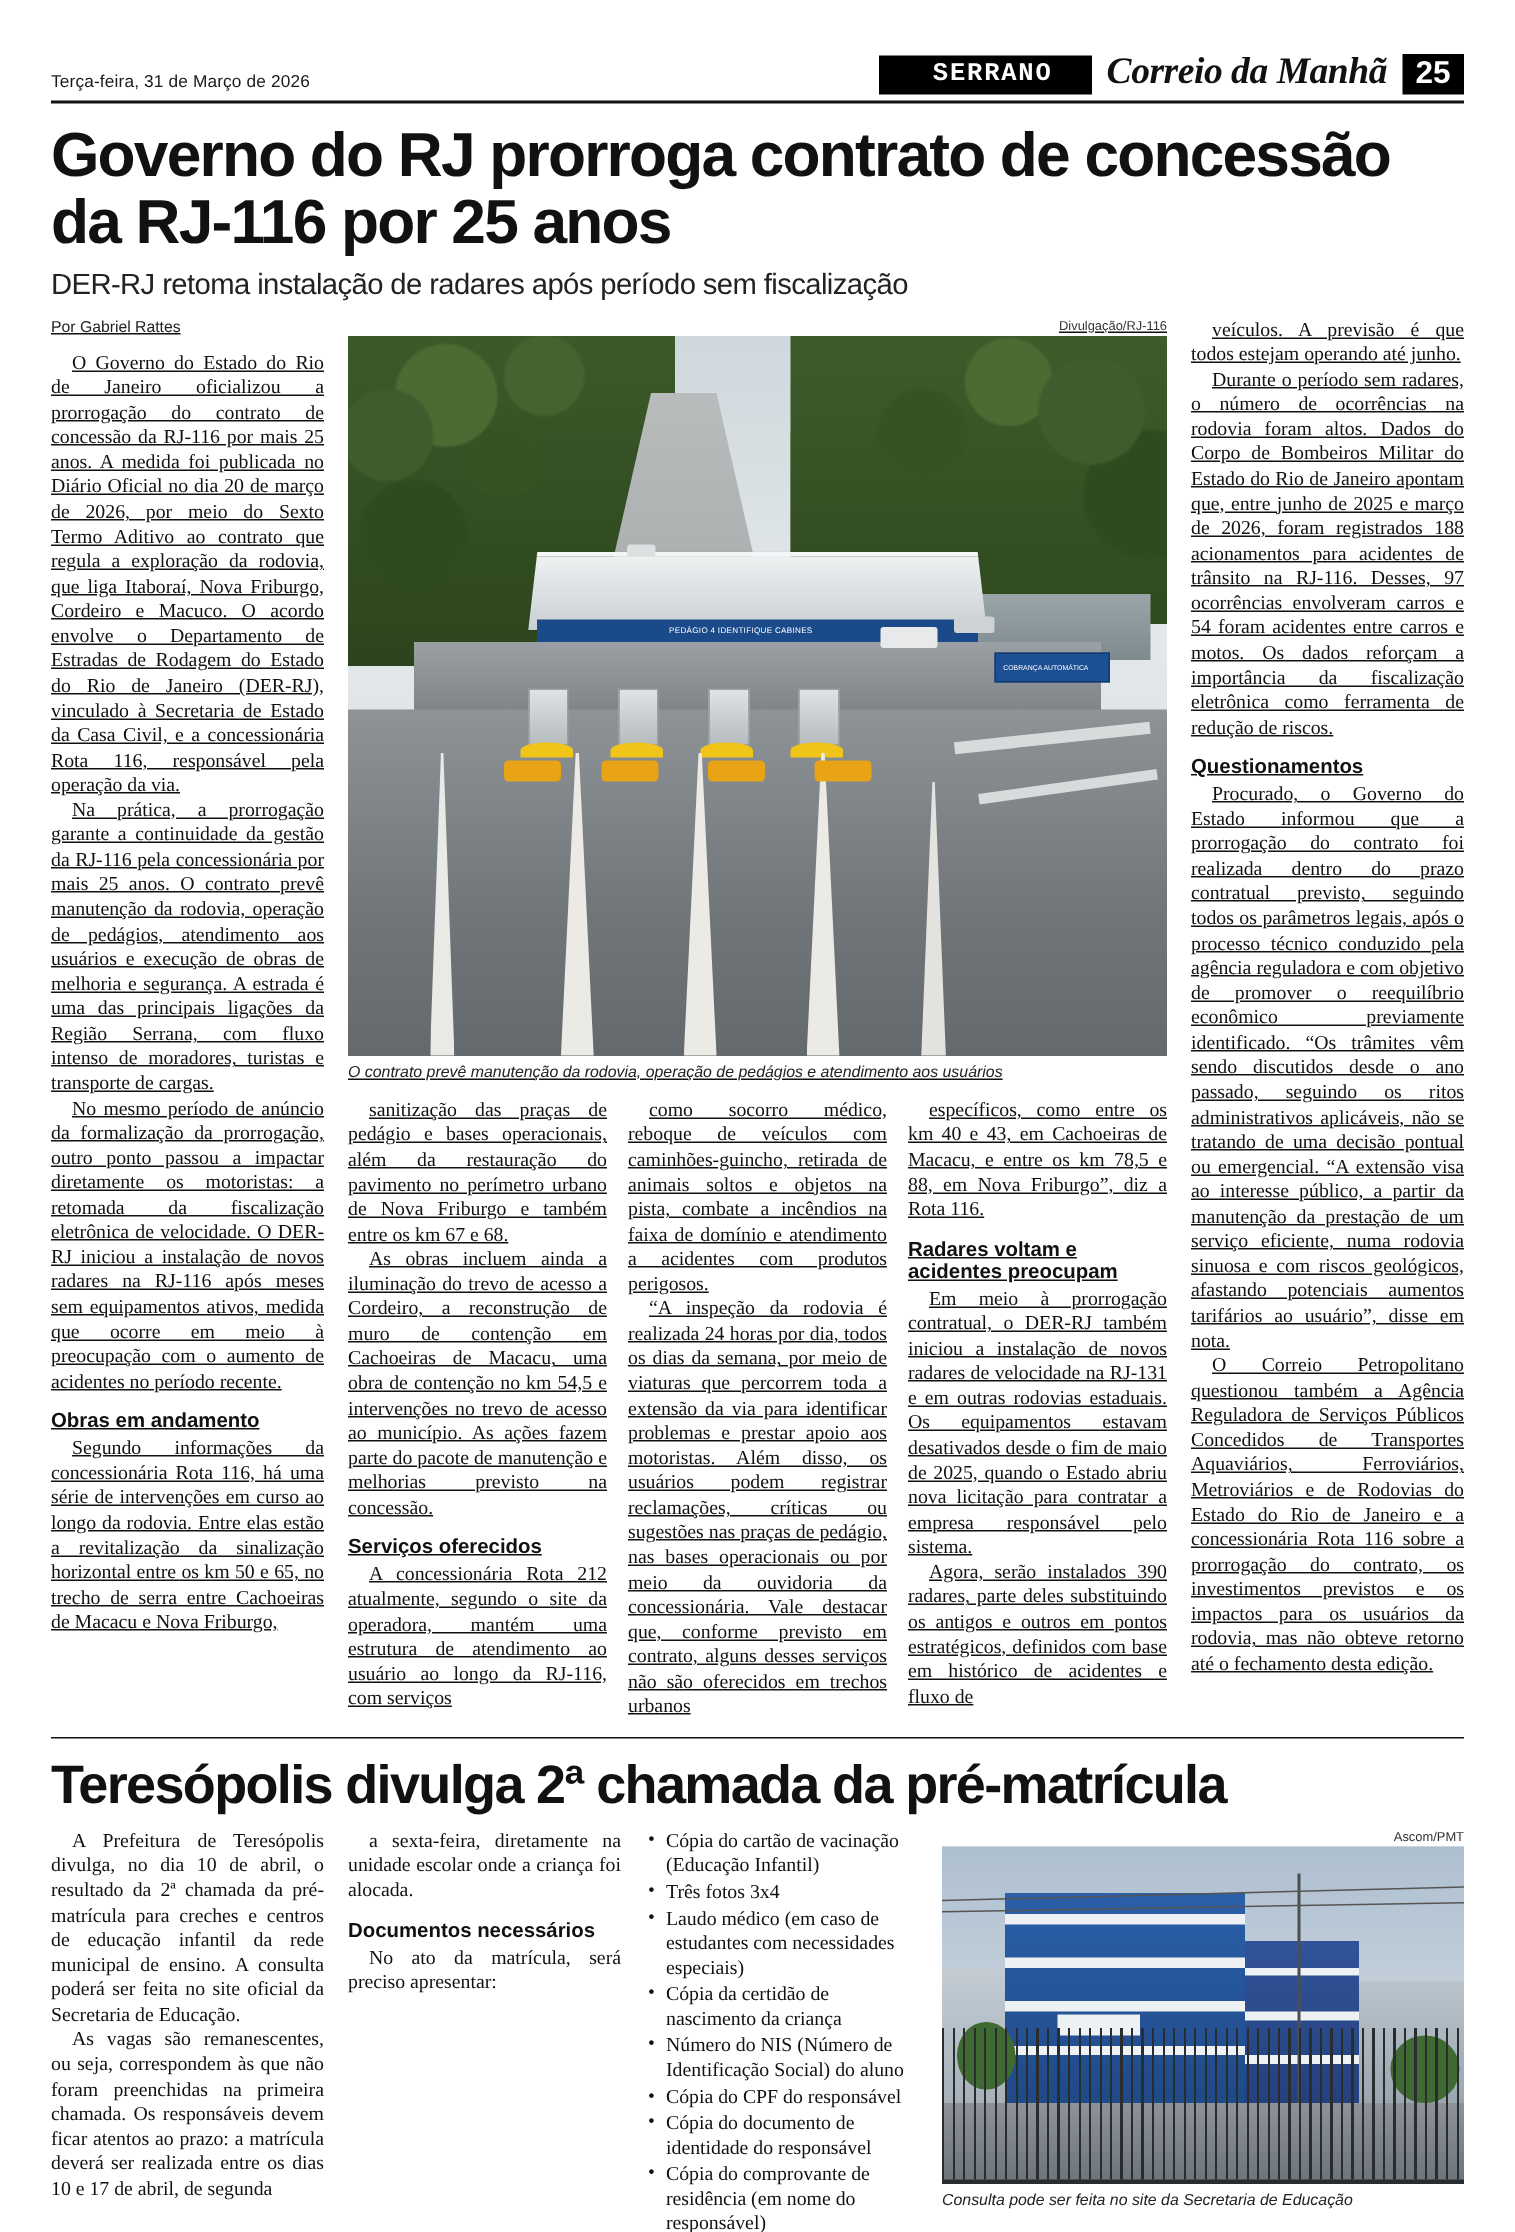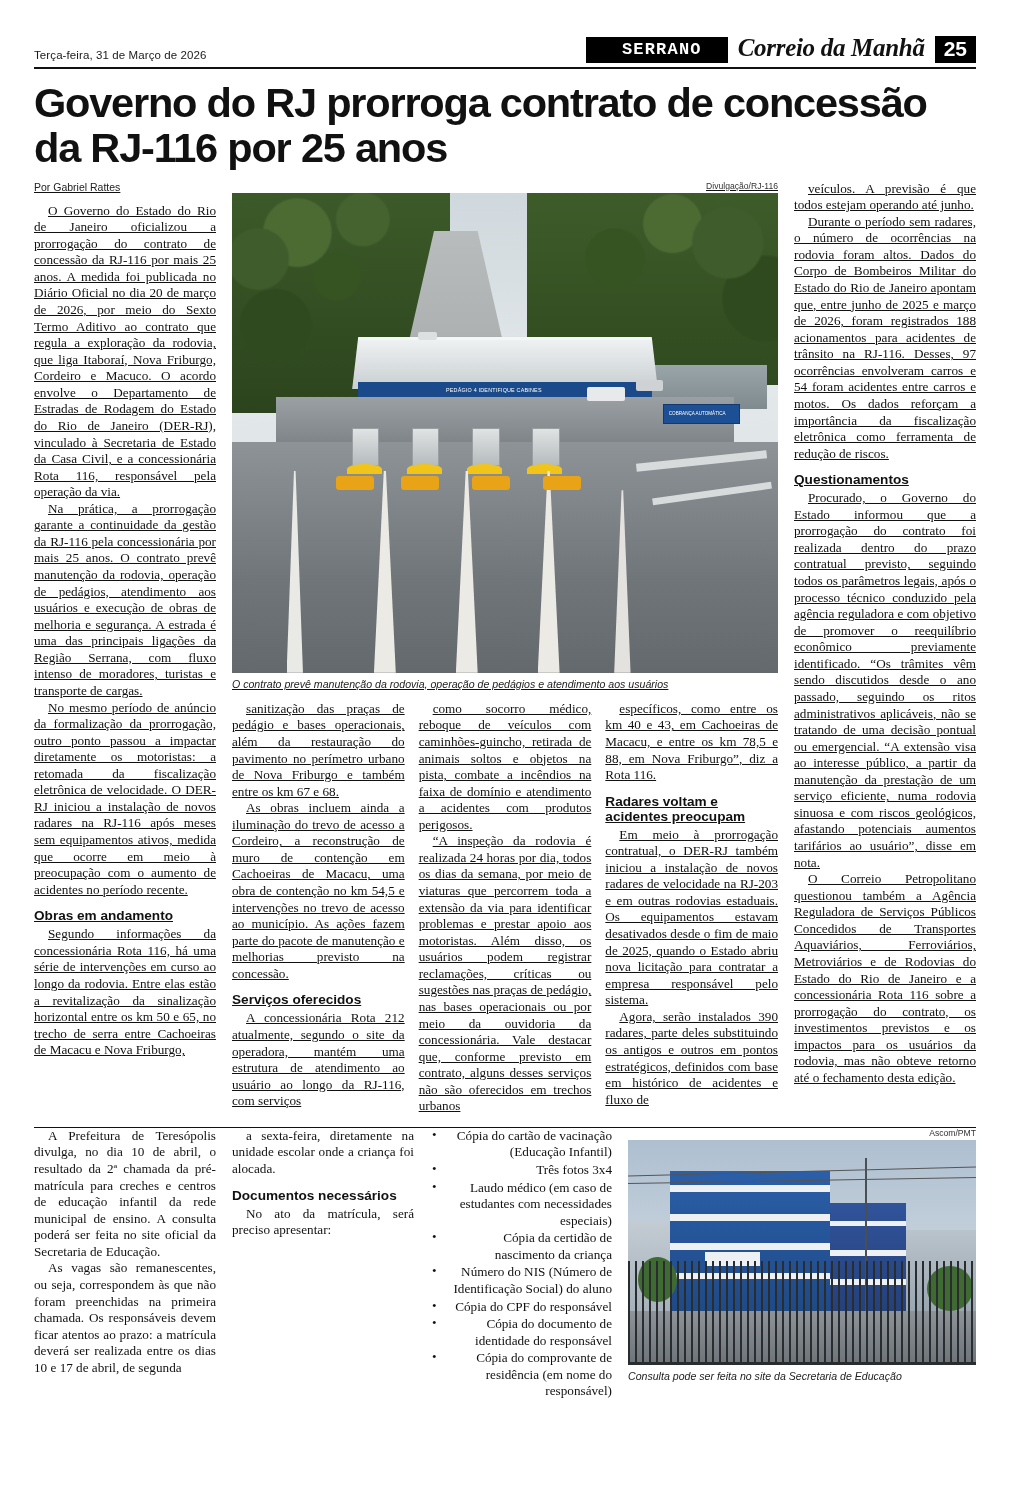--- a/index.html
+++ b/index.html
@@ -198,21 +198,21 @@
   }
   .art2-grid {
     display: grid;
     grid-template-columns: 182px 182px 182px 1fr;
     column-gap: 16px;
   }
   ul.doclist { margin: 0; padding: 0 0 0 12px; list-style: none; }
   ul.doclist li {
     font-size: 13.2px;
     line-height: 1.255;
-    text-align: right;
+    text-align: left;
     position: relative;
     margin-bottom: 1px;
     padding-left: 2px;
   }
   ul.doclist li:before {
     content: "\2022";
     position: absolute;
     left: -10px;
     top: -1px;
     font-size: 13px;
@@ -242,20 +242,21 @@
   <div class="masthead">
     <div class="date">Terça-feira, 31 de Março de 2026</div>
     <div class="masthead-right">
       <div class="section-tag">SERRANO</div>
       <div class="brand">Correio da Manhã</div>
       <div class="page-num">25</div>
     </div>
   </div>
 
   <h1 class="headline">Governo do RJ prorroga contrato de concessão da RJ-116 por 25 anos</h1>
+  <div class="subhead">DER-RJ retoma instalação de radares após período sem fiscalização</div>
 
   <div class="main-grid">
 
     <div>
       <div class="byline">Por Gabriel Rattes</div>
       <p class="body first">O Governo do Estado do Rio de Janeiro oficializou a prorrogação do contrato de concessão da RJ-116 por mais 25 anos. A medida foi publicada no Diário Oficial no dia 20 de março de 2026, por meio do Sexto Termo Aditivo ao contrato que regula a exploração da rodovia, que liga Itaboraí, Nova Friburgo, Cordeiro e Macuco. O acordo envolve o Departamento de Estradas de Rodagem do Estado do Rio de Janeiro (DER-RJ), vinculado à Secretaria de Estado da Casa Civil, e a concessionária Rota 116, responsável pela operação da via.</p>
       <p class="body">Na prática, a prorrogação garante a continuidade da gestão da RJ-116 pela concessionária por mais 25 anos. O contrato prevê manutenção da rodovia, operação de pedágios, atendimento aos usuários e execução de obras de melhoria e segurança. A estrada é uma das principais ligações da Região Serrana, com fluxo intenso de moradores, turistas e transporte de cargas.</p>
       <p class="body">No mesmo período de anúncio da formalização da prorrogação, outro ponto passou a impactar diretamente os motoristas: a retomada da fiscalização eletrônica de velocidade. O DER-RJ iniciou a instalação de novos radares na RJ-116 após meses sem equipamentos ativos, medida que ocorre em meio à preocupação com o aumento de acidentes no período recente.</p>
       <h3 class="subsec">Obras em andamento</h3>
       <p class="body">Segundo informações da concessionária Rota 116, há uma série de intervenções em curso ao longo da rodovia. Entre elas estão a revitalização da sinalização horizontal entre os km 50 e 65, no trecho de serra entre Cachoeiras de Macacu e Nova Friburgo,</p>
@@ -326,36 +327,37 @@
           <h3 class="subsec">Serviços oferecidos</h3>
           <p class="body">A concessionária Rota 212 atualmente, segundo o site da operadora, mantém uma estrutura de atendimento ao usuário ao longo da RJ-116, com serviços</p>
         </div>
         <div>
           <p class="body">como socorro médico, reboque de veículos com caminhões-guincho, retirada de animais soltos e objetos na pista, combate a incêndios na faixa de domínio e atendimento a acidentes com produtos perigosos.</p>
           <p class="body">“A inspeção da rodovia é realizada 24 horas por dia, todos os dias da semana, por meio de viaturas que percorrem toda a extensão da via para identificar problemas e prestar apoio aos motoristas. Além disso, os usuários podem registrar reclamações, críticas ou sugestões nas praças de pedágio, nas bases operacionais ou por meio da ouvidoria da concessionária. Vale destacar que, conforme previsto em contrato, alguns desses serviços não são oferecidos em trechos urbanos</p>
         </div>
         <div>
           <p class="body">específicos, como entre os km 40 e 43, em Cachoeiras de Macacu, e entre os km 78,5 e 88, em Nova Friburgo”, diz a Rota 116.</p>
           <h3 class="subsec">Radares voltam e acidentes preocupam</h3>
-          <p class="body">Em meio à prorrogação contratual, o DER-RJ também iniciou a instalação de novos radares de velocidade na RJ-203 e em outras rodovias estaduais. Os equipamentos estavam desativados desde o fim de maio de 2025, quando o Estado abriu nova licitação para contratar a empresa responsável pelo sistema.</p>
+          <p class="body">Em meio à prorrogação contratual, o DER-RJ também iniciou a instalação de novos radares de velocidade na RJ-131 e em outras rodovias estaduais. Os equipamentos estavam desativados desde o fim de maio de 2025, quando o Estado abriu nova licitação para contratar a empresa responsável pelo sistema.</p>
           <p class="body">Agora, serão instalados 390 radares, parte deles substituindo os antigos e outros em pontos estratégicos, definidos com base em histórico de acidentes e fluxo de</p>
         </div>
       </div>
     </div>
 
     <div>
       <p class="body">veículos. A previsão é que todos estejam operando até junho.</p>
       <p class="body">Durante o período sem radares, o número de ocorrências na rodovia foram altos. Dados do Corpo de Bombeiros Militar do Estado do Rio de Janeiro apontam que, entre junho de 2025 e março de 2026, foram registrados 188 acionamentos para acidentes de trânsito na RJ-116. Desses, 97 ocorrências envolveram carros e 54 foram acidentes entre carros e motos. Os dados reforçam a importância da fiscalização eletrônica como ferramenta de redução de riscos.</p>
       <h3 class="subsec">Questionamentos</h3>
       <p class="body">Procurado, o Governo do Estado informou que a prorrogação do contrato foi realizada dentro do prazo contratual previsto, seguindo todos os parâmetros legais, após o processo técnico conduzido pela agência reguladora e com objetivo de promover o reequilíbrio econômico previamente identificado. “Os trâmites vêm sendo discutidos desde o ano passado, seguindo os ritos administrativos aplicáveis, não se tratando de uma decisão pontual ou emergencial. “A extensão visa ao interesse público, a partir da manutenção da prestação de um serviço eficiente, numa rodovia sinuosa e com riscos geológicos, afastando potenciais aumentos tarifários ao usuário”, disse em nota.</p>
       <p class="body">O Correio Petropolitano questionou também a Agência Reguladora de Serviços Públicos Concedidos de Transportes Aquaviários, Ferroviários, Metroviários e de Rodovias do Estado do Rio de Janeiro e a concessionária Rota 116 sobre a prorrogação do contrato, os investimentos previstos e os impactos para os usuários da rodovia, mas não obteve retorno até o fechamento desta edição.</p>
     </div>
   </div>
 
   <div class="divider"></div>
+  <h2 class="headline2">Teresópolis divulga 2ª chamada da pré-matrícula</h2>
 
   <div class="art2-grid">
     <div>
       <p class="body">A Prefeitura de Teresópolis divulga, no dia 10 de abril, o resultado da 2ª chamada da pré-matrícula para creches e centros de educação infantil da rede municipal de ensino. A consulta poderá ser feita no site oficial da Secretaria de Educação.</p>
       <p class="body">As vagas são remanescentes, ou seja, correspondem às que não foram preenchidas na primeira chamada. Os responsáveis devem ficar atentos ao prazo: a matrícula deverá ser realizada entre os dias 10 e 17 de abril, de segunda</p>
     </div>
 
     <div>
       <p class="body">a sexta-feira, diretamente na unidade escolar onde a criança foi alocada.</p>
       <h3 class="subsec">Documentos necessários</h3>

